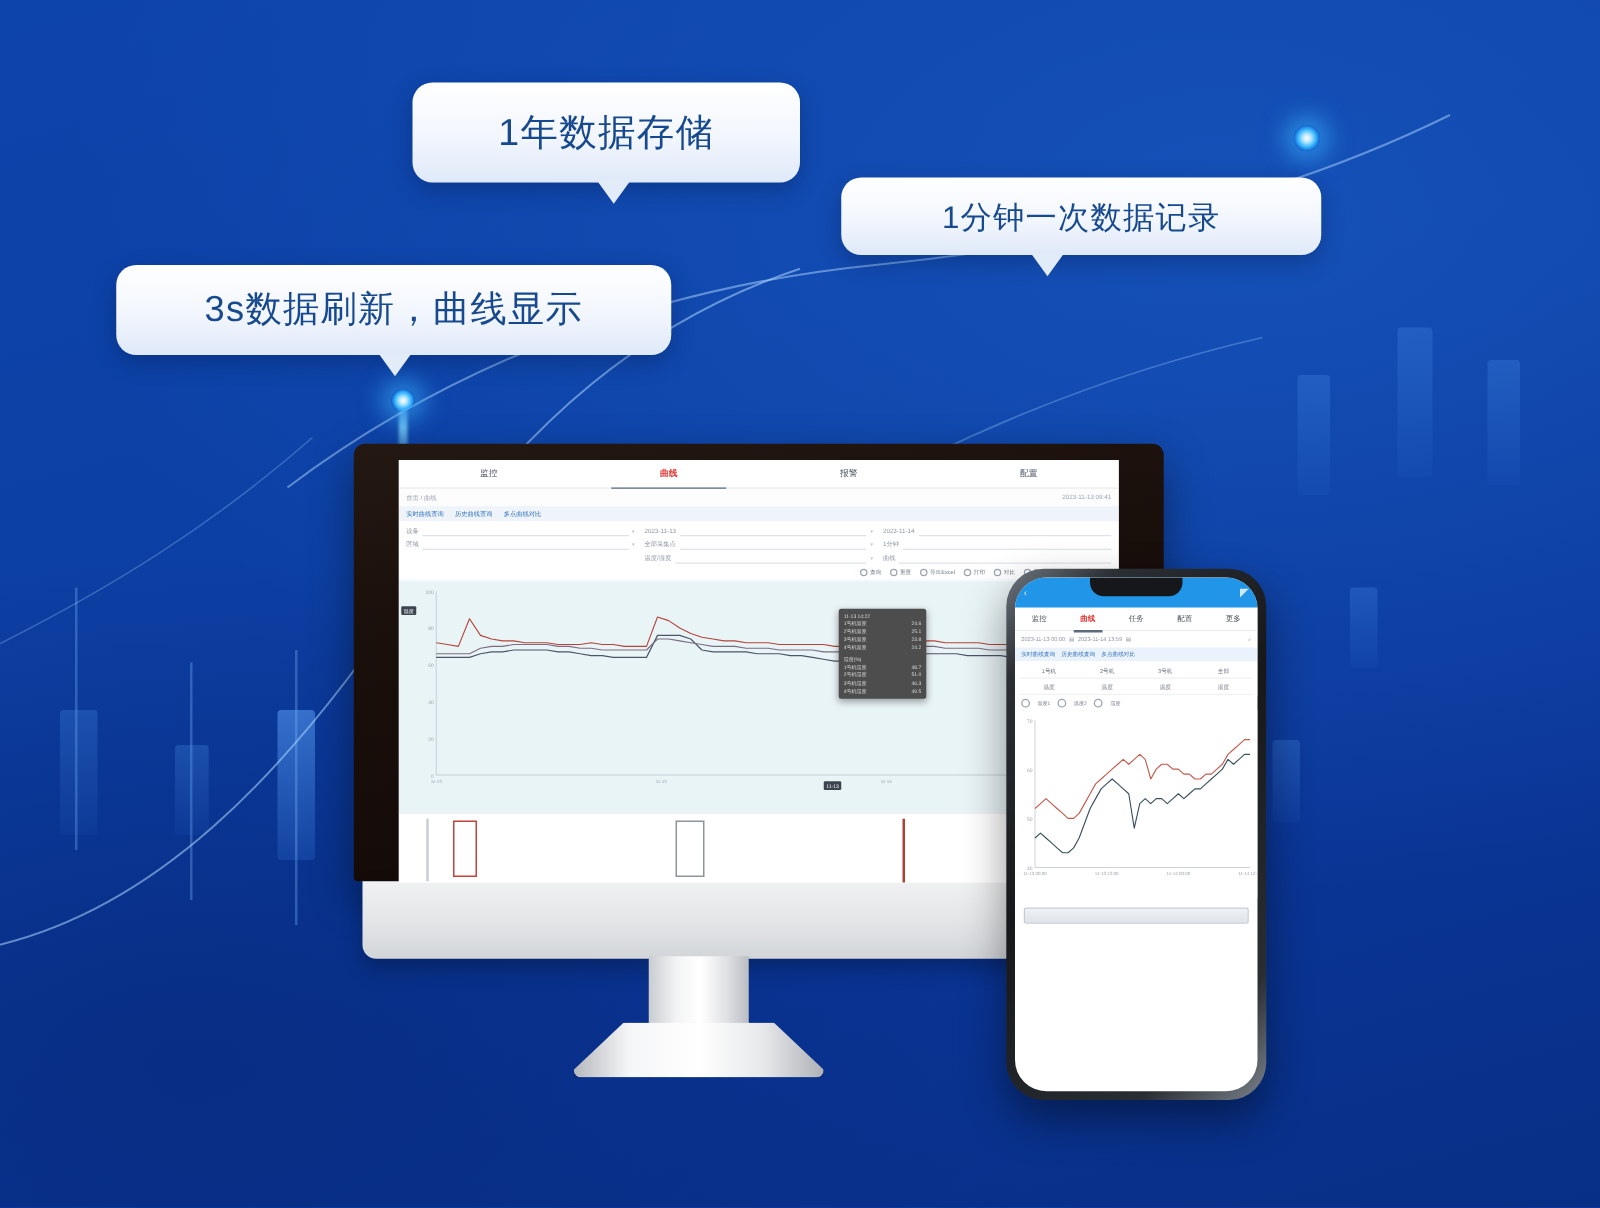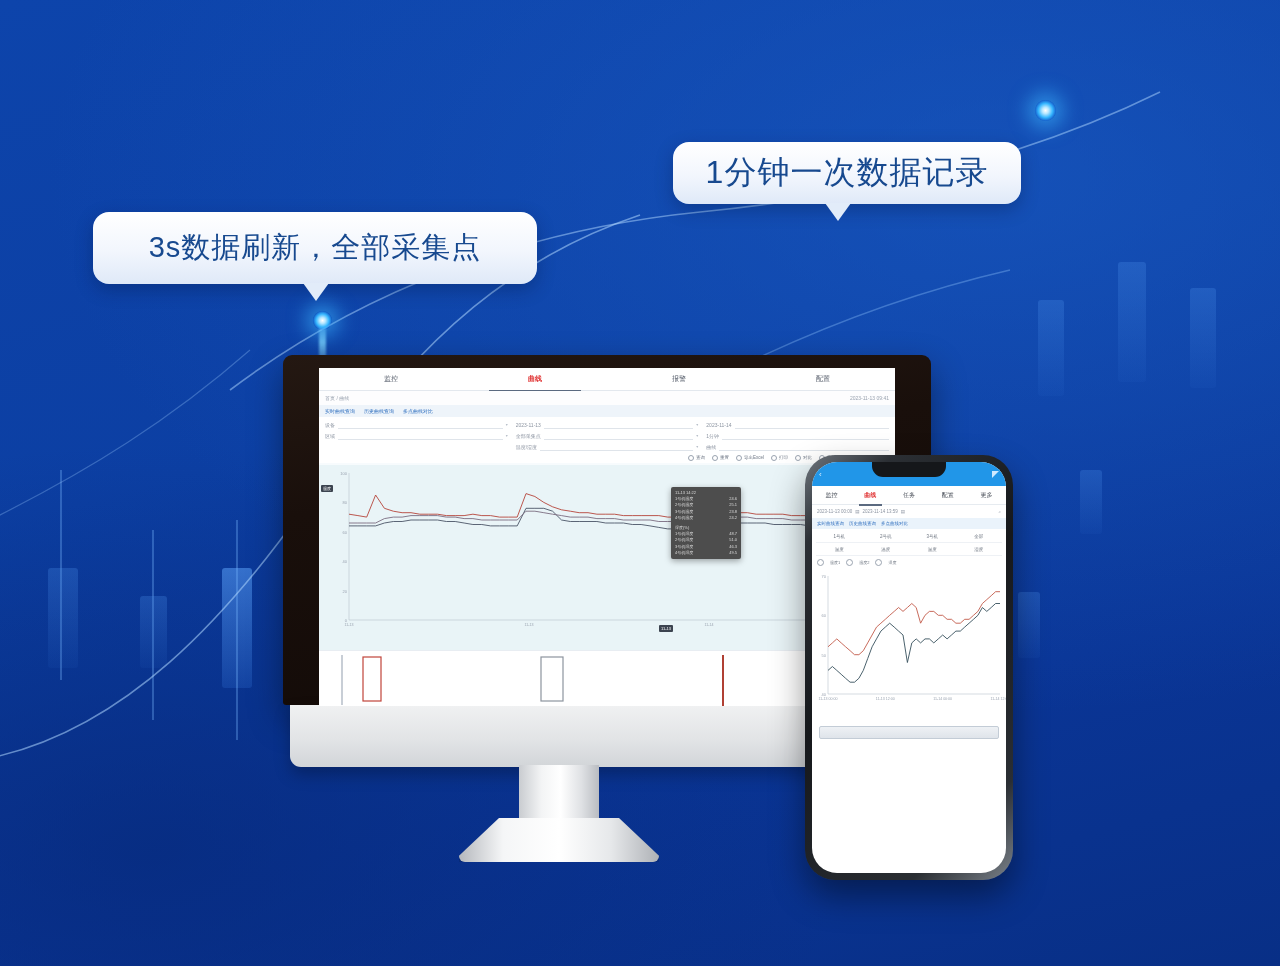--- a/index.html
+++ b/index.html
@@ -135,28 +135,32 @@
     <path d="M-20 760 C 120 735, 230 620, 330 470 C 420 335, 520 255, 640 215" fill="none" stroke="rgba(175,215,255,.55)" stroke-width="1.6"></path>
     <path d="M230 390 C 360 292, 520 230, 700 212 C 880 194, 1030 156, 1160 92" fill="none" stroke="rgba(175,215,255,.5)" stroke-width="1.6"></path>
     <path d="M640 420 C 760 350, 880 300, 1010 270" fill="none" stroke="rgba(150,200,255,.35)" stroke-width="1.4"></path>
     <path d="M-10 520 C 90 470, 170 420, 250 350" fill="none" stroke="rgba(160,205,255,.30)" stroke-width="1.2"></path>
   </svg>
 
   <div class="beam up" style="left:319px;top:312px;height:60px;"></div>
   <div class="glowdot" style="left:313px;top:311px;width:19px;height:19px;"></div>
   <div class="glowdot" style="left:1035px;top:100px;width:21px;height:21px;"></div>
 
-
-  <div class="callout" style="left:673px;top:142px;width:348px;height:62px;font-size:32px;">
+  <div class="callout" style="left:330px;top:66px;width:310px;height:80px;font-size:30px;">
+    <span>1年数据存储</span>
+    <span class="tail" style="left:148px;"></span>
+  </div>
+
+  <div class="callout" style="left:673px;top:142px;width:384px;height:62px;font-size:25px;">
     <span>1分钟一次数据记录</span>
     <span class="tail" style="left:152px;"></span>
   </div>
 
   <div class="callout" style="left:93px;top:212px;width:444px;height:72px;font-size:29px;">
-    <span>3s数据刷新，全部采集点</span>
+    <span>3s数据刷新，曲线显示</span>
     <span class="tail" style="left:210px;"></span>
   </div>
 
 
   <div class="mon-body"></div>
   <div class="mon-chin"></div>
   <div class="mon-neck"></div>
   <div class="mon-base"></div>
 
   <div class="mon-screen">

